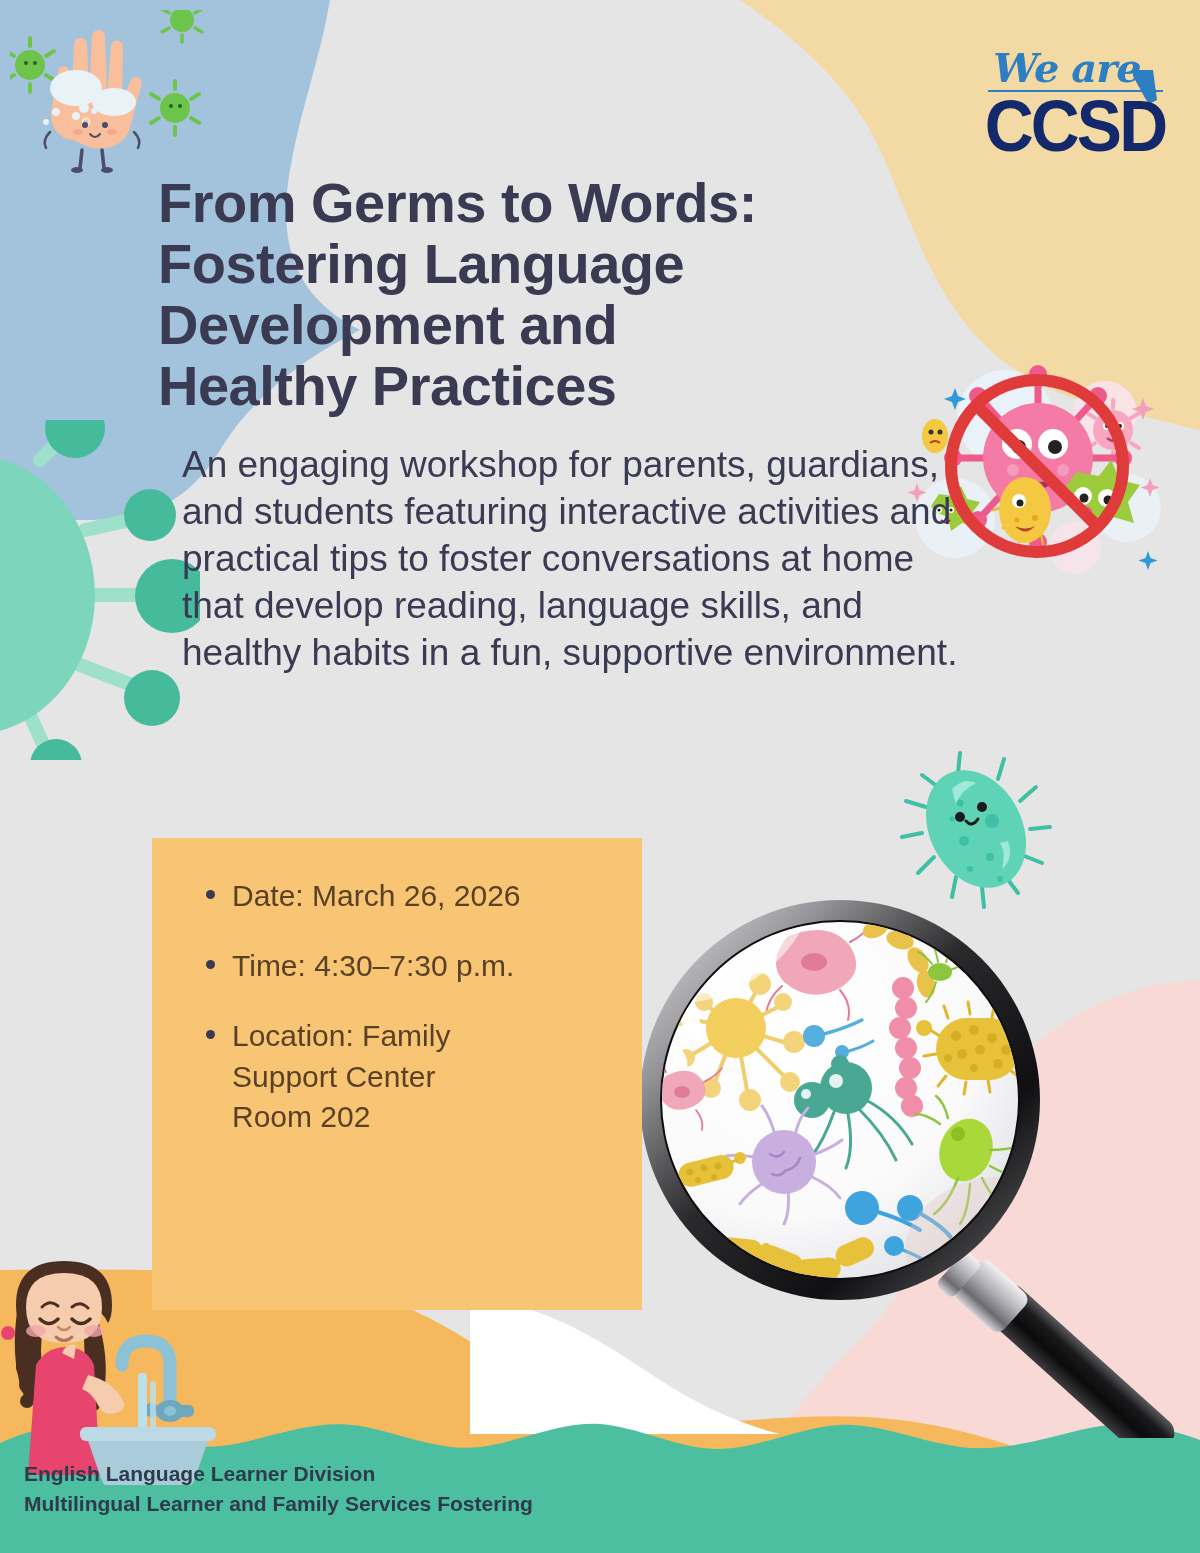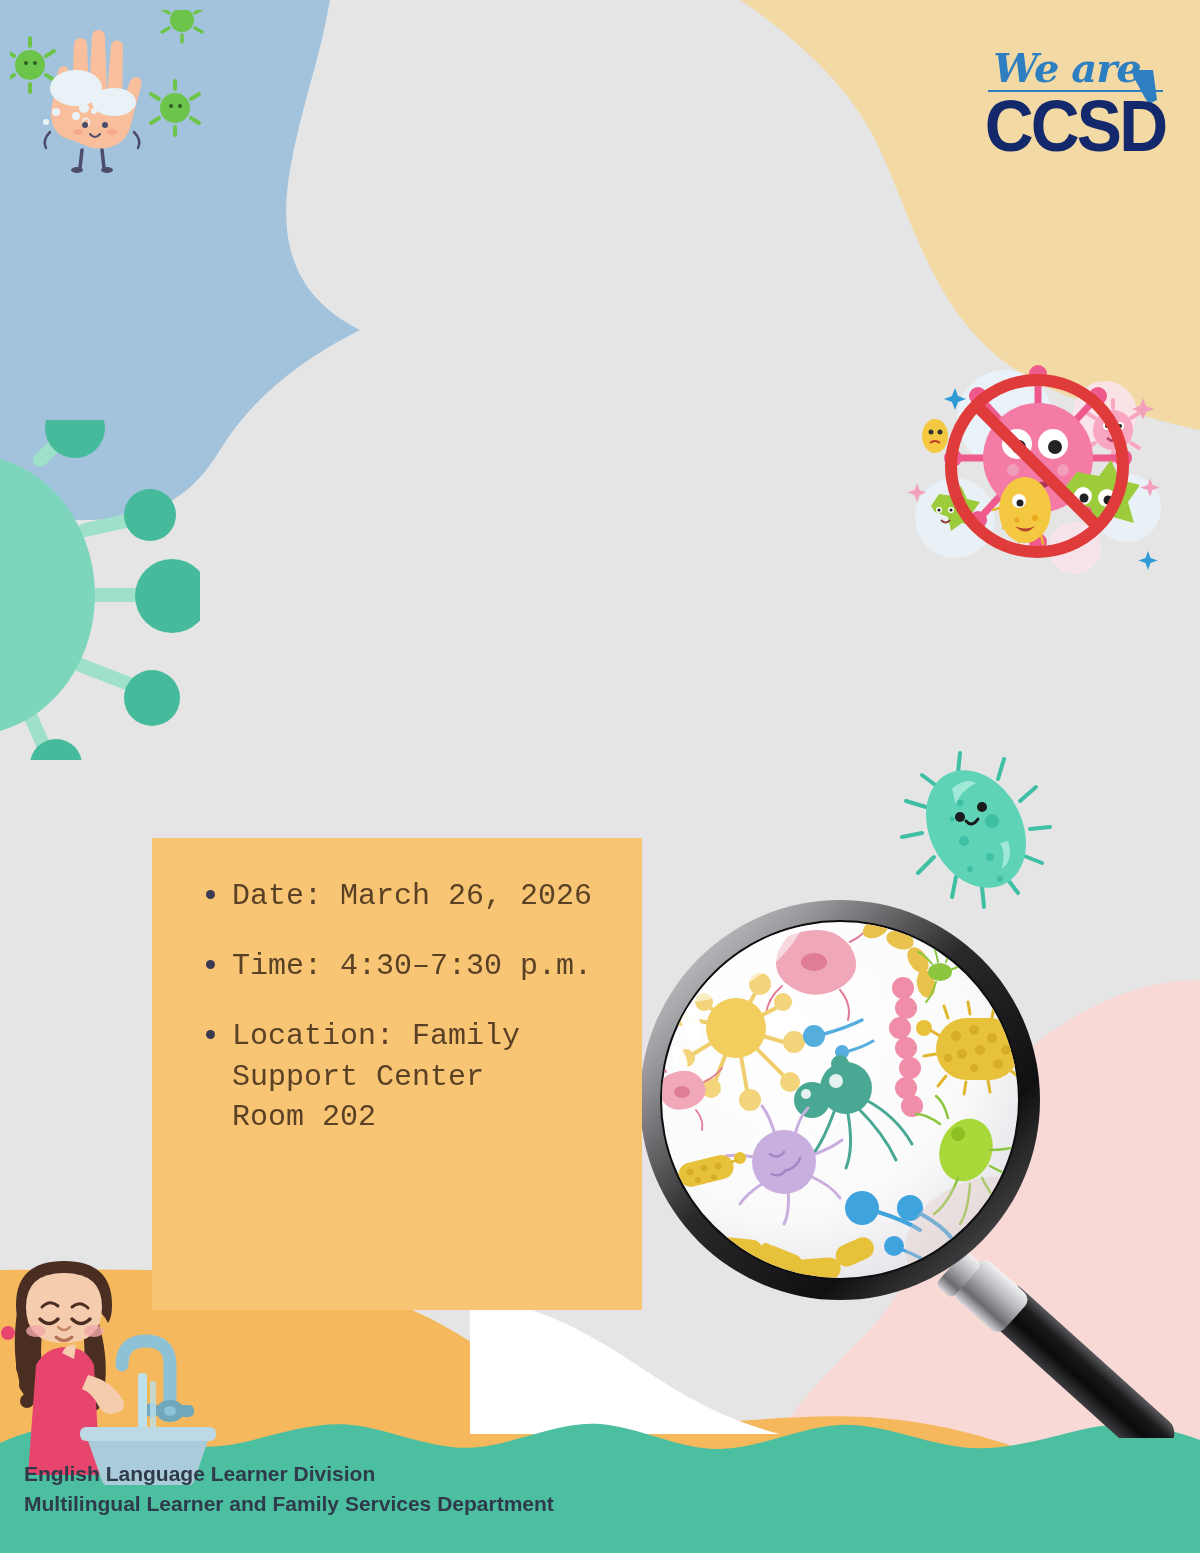--- a/index.html
+++ b/index.html
@@ -81,21 +81,20 @@
     white-space:pre-line;
   }
 
   
   #details-box{
     position:absolute;
     left:152px; top:838px;
     width:490px;
     height:472px;
     background:#F7C573;
-    font-family:Liberation Mono, monospace;
   }
   #details-list{
     list-style:none;
     margin:0;
     padding:38px 20px 0 50px;
     color:#5A4126;
     font-size:30px;
     line-height:1.34;
   }
   #details-list li{
@@ -676,28 +675,33 @@
     <div style="position:relative;display:inline-block;">
       <div id="ccsd-weare">We are</div>
       <svg id="nv-shape" viewBox="0 0 28 34">
         <path d="M2,0 L22,0 L26,30 L18,34 L14,28 L2,6 Z" fill="#2E7FC1"></path>
       </svg>
     </div>
     <div id="ccsd-rule"></div>
     <div id="ccsd-word">CCSD</div>
   </div>
 
-
+  <div id="title">From Germs to Words:
+Fostering Language
+Development and
+Healthy Practices</div>
+
+  <div id="description">An engaging workshop for parents, guardians, and students featuring interactive activities and practical tips to foster conversations at home that develop reading, language skills, and healthy habits in a fun, supportive environment.</div>
 
   <div id="details-box">
     <ul id="details-list">
       <li>Date: March 26, 2026</li>
       <li>Time: 4:30–7:30 p.m.</li>
       <li>Location: Family
 Support Center
 Room 202</li>
     </ul>
   </div>
 
   <div id="footer-text">English Language Learner Division
-Multilingual Learner and Family Services Department</div>
+Multilingual Learner and Family Services Fostering</div>
 
 </div>
 
 </body></html>

